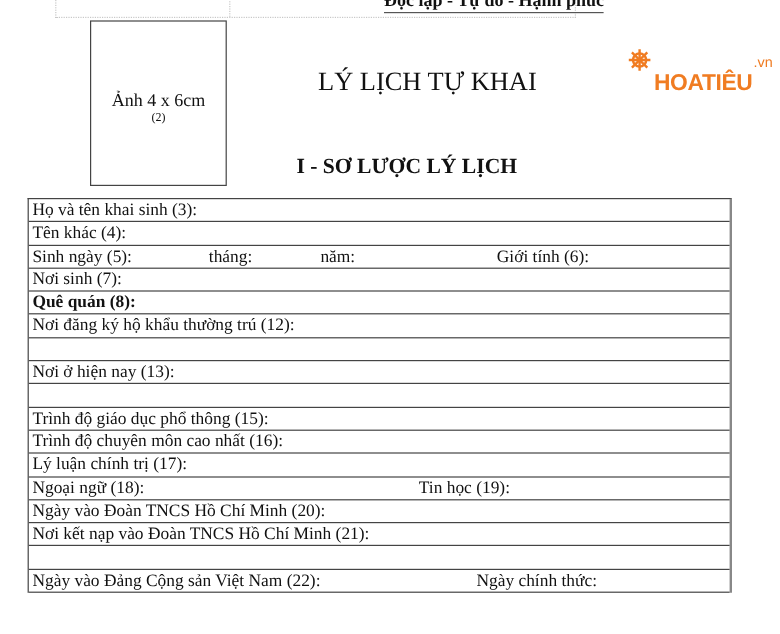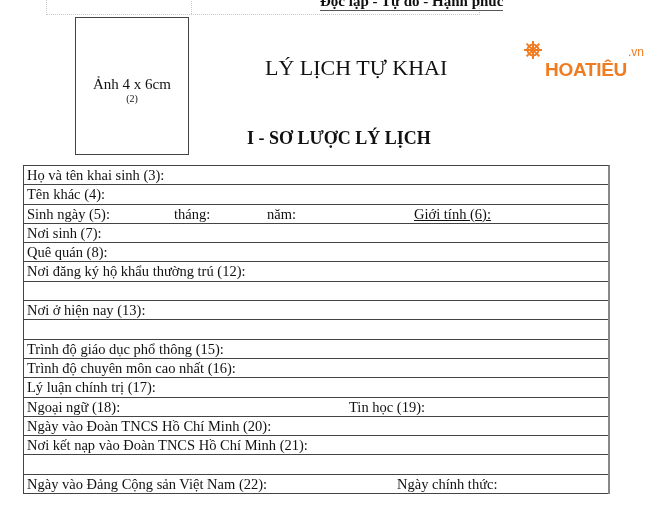--- a/index.html
+++ b/index.html
@@ -62,27 +62,27 @@
     <div class="row">
       <span style="left: 3px;">Họ và tên khai sinh (3):</span>
     </div>
     <div class="row">
       <span style="left: 3px;">Tên khác (4):</span>
     </div>
     <div class="row">
       <span style="left: 3px;">Sinh ngày (5):</span>
       <span style="left: 150px;">tháng:</span>
       <span style="left: 243px;">năm:</span>
-      <span style="left: 390px; text-decoration: underline;">Giới tính (6):</span>
+      <span style="left: 390px;">Giới tính (6):</span>
     </div>
     <div class="row">
       <span style="left: 3px;">Nơi sinh (7):</span>
     </div>
     <div class="row">
-      <span style="left: 3px;">Quê quán (8):</span>
+      <span style="left: 3px; font-weight: bold;">Quê quán (8):</span>
     </div>
     <div class="row">
       <span style="left: 3px;">Nơi đăng ký hộ khẩu thường trú (12):</span>
     </div>
     <div class="row"></div>
     <div class="row">
       <span style="left: 3px;">Nơi ở hiện nay (13):</span>
     </div>
     <div class="row"></div>
     <div class="row">

